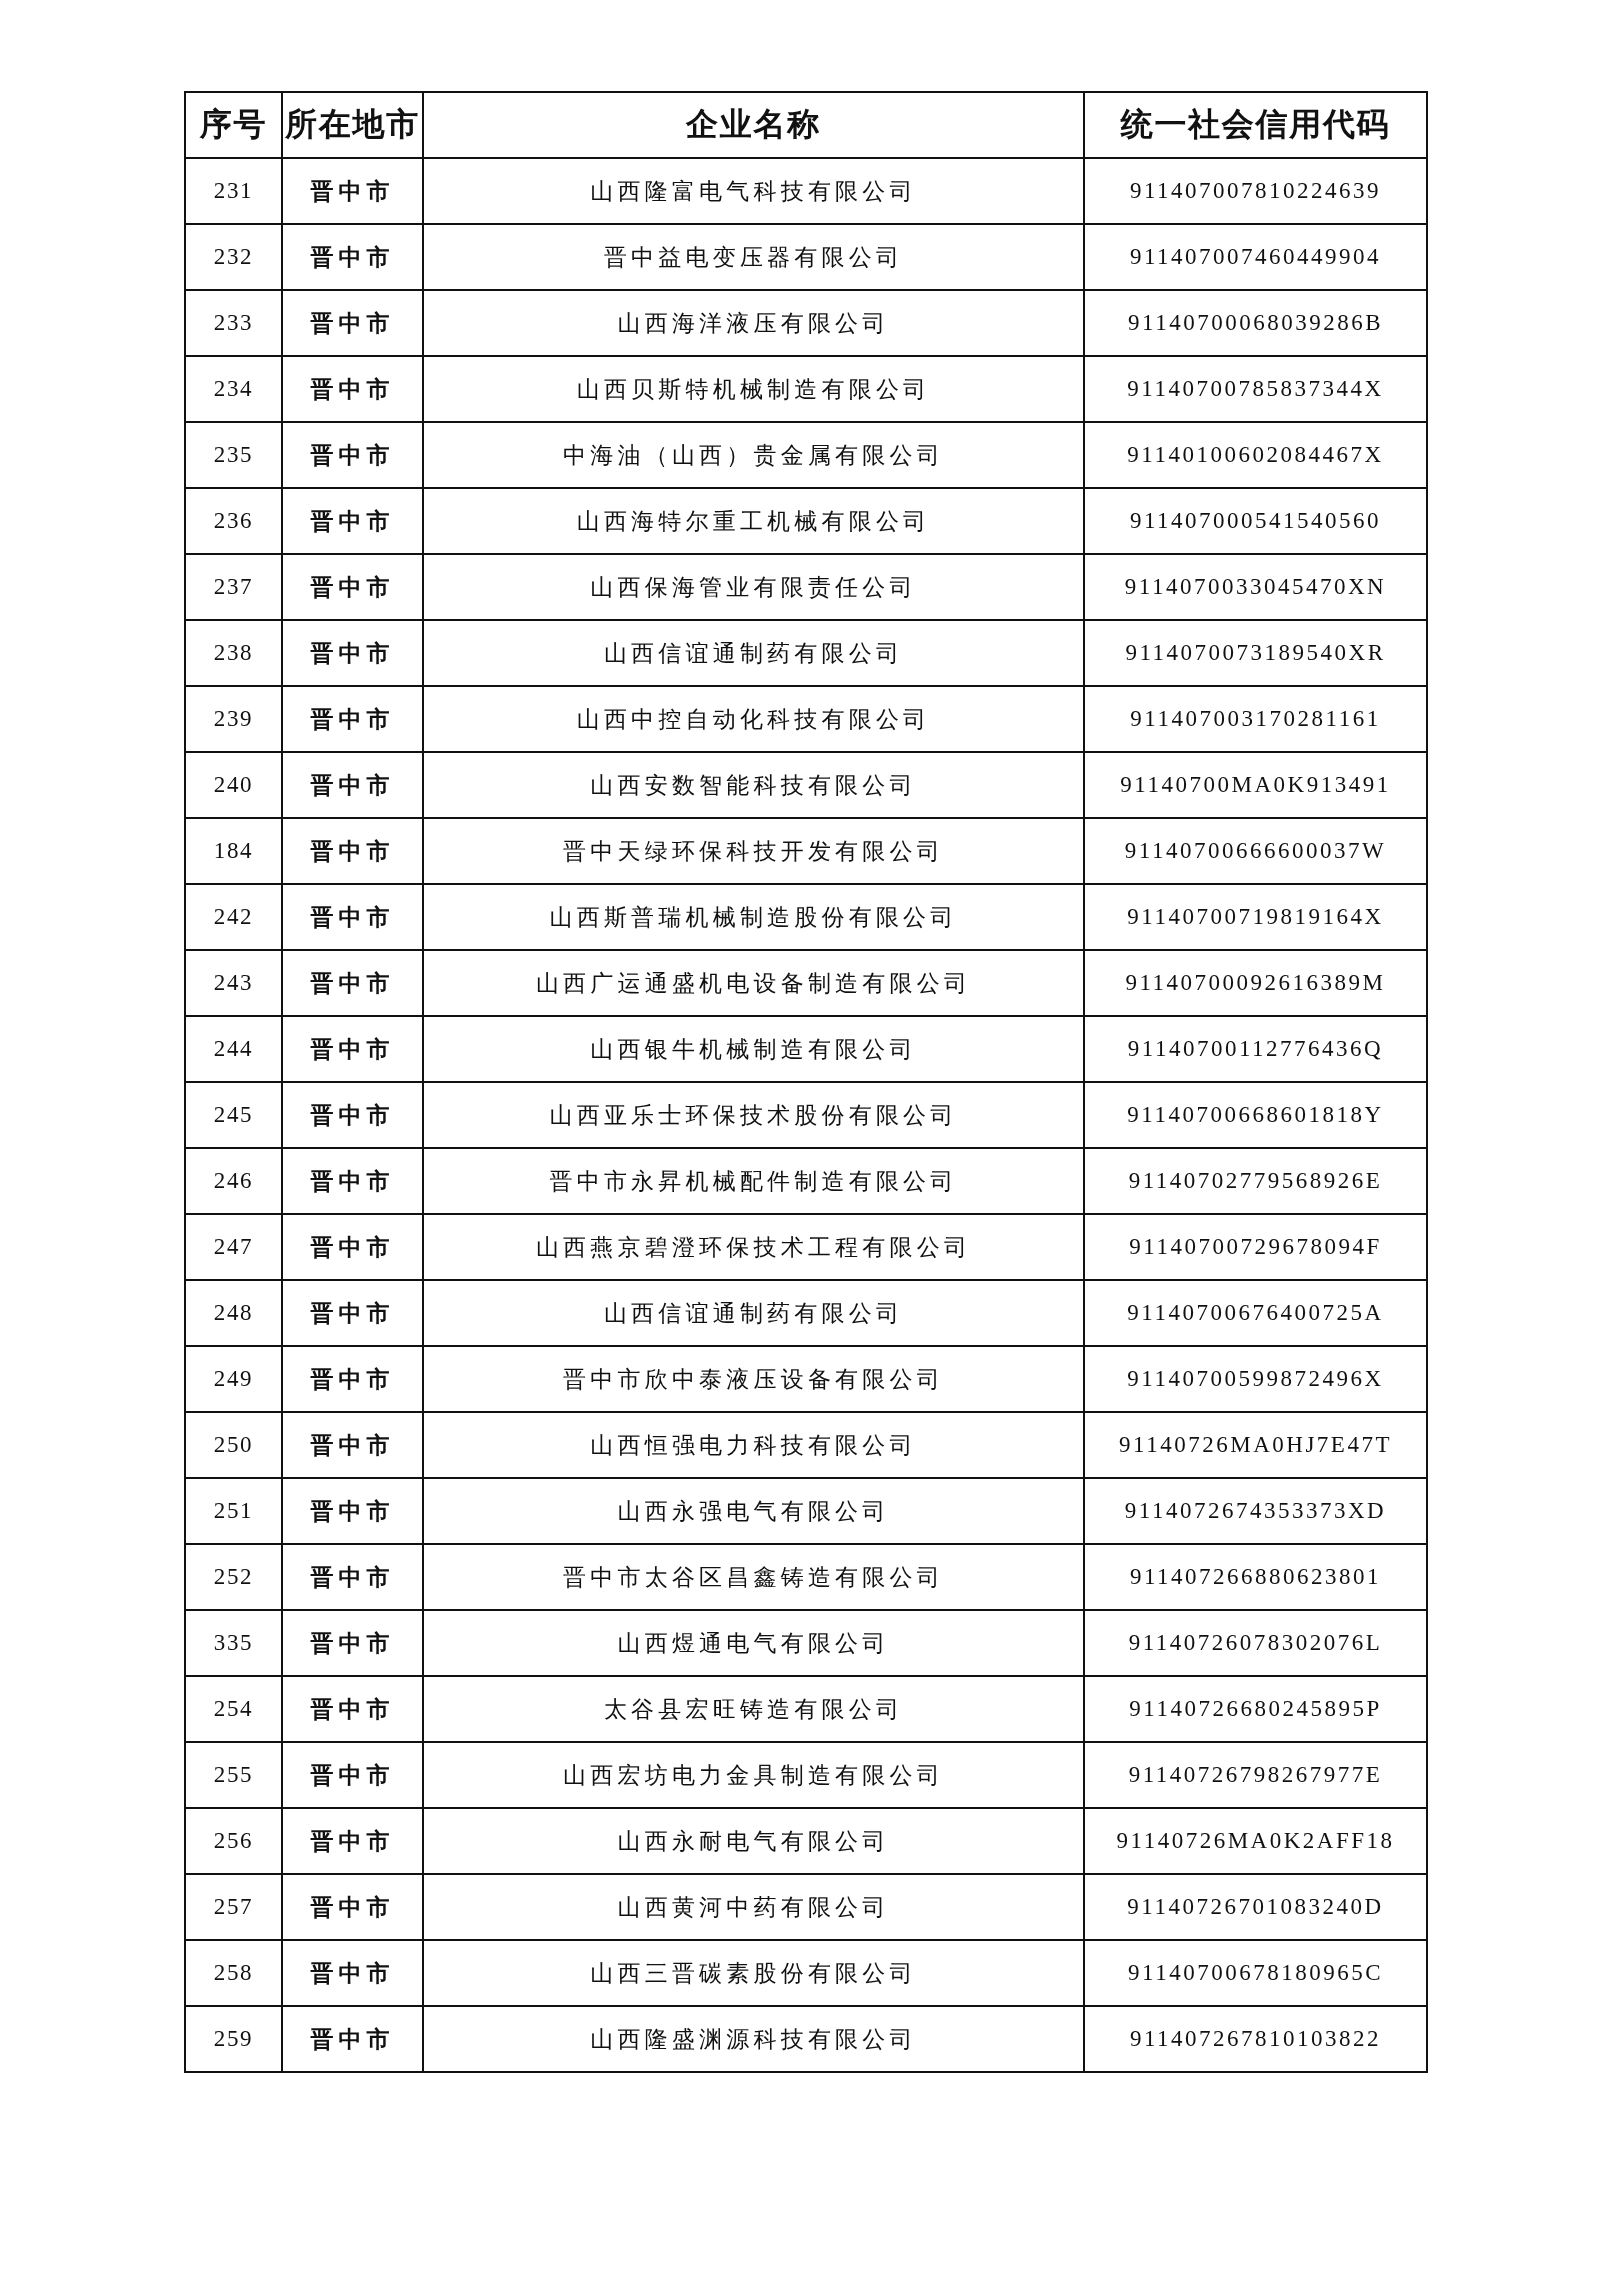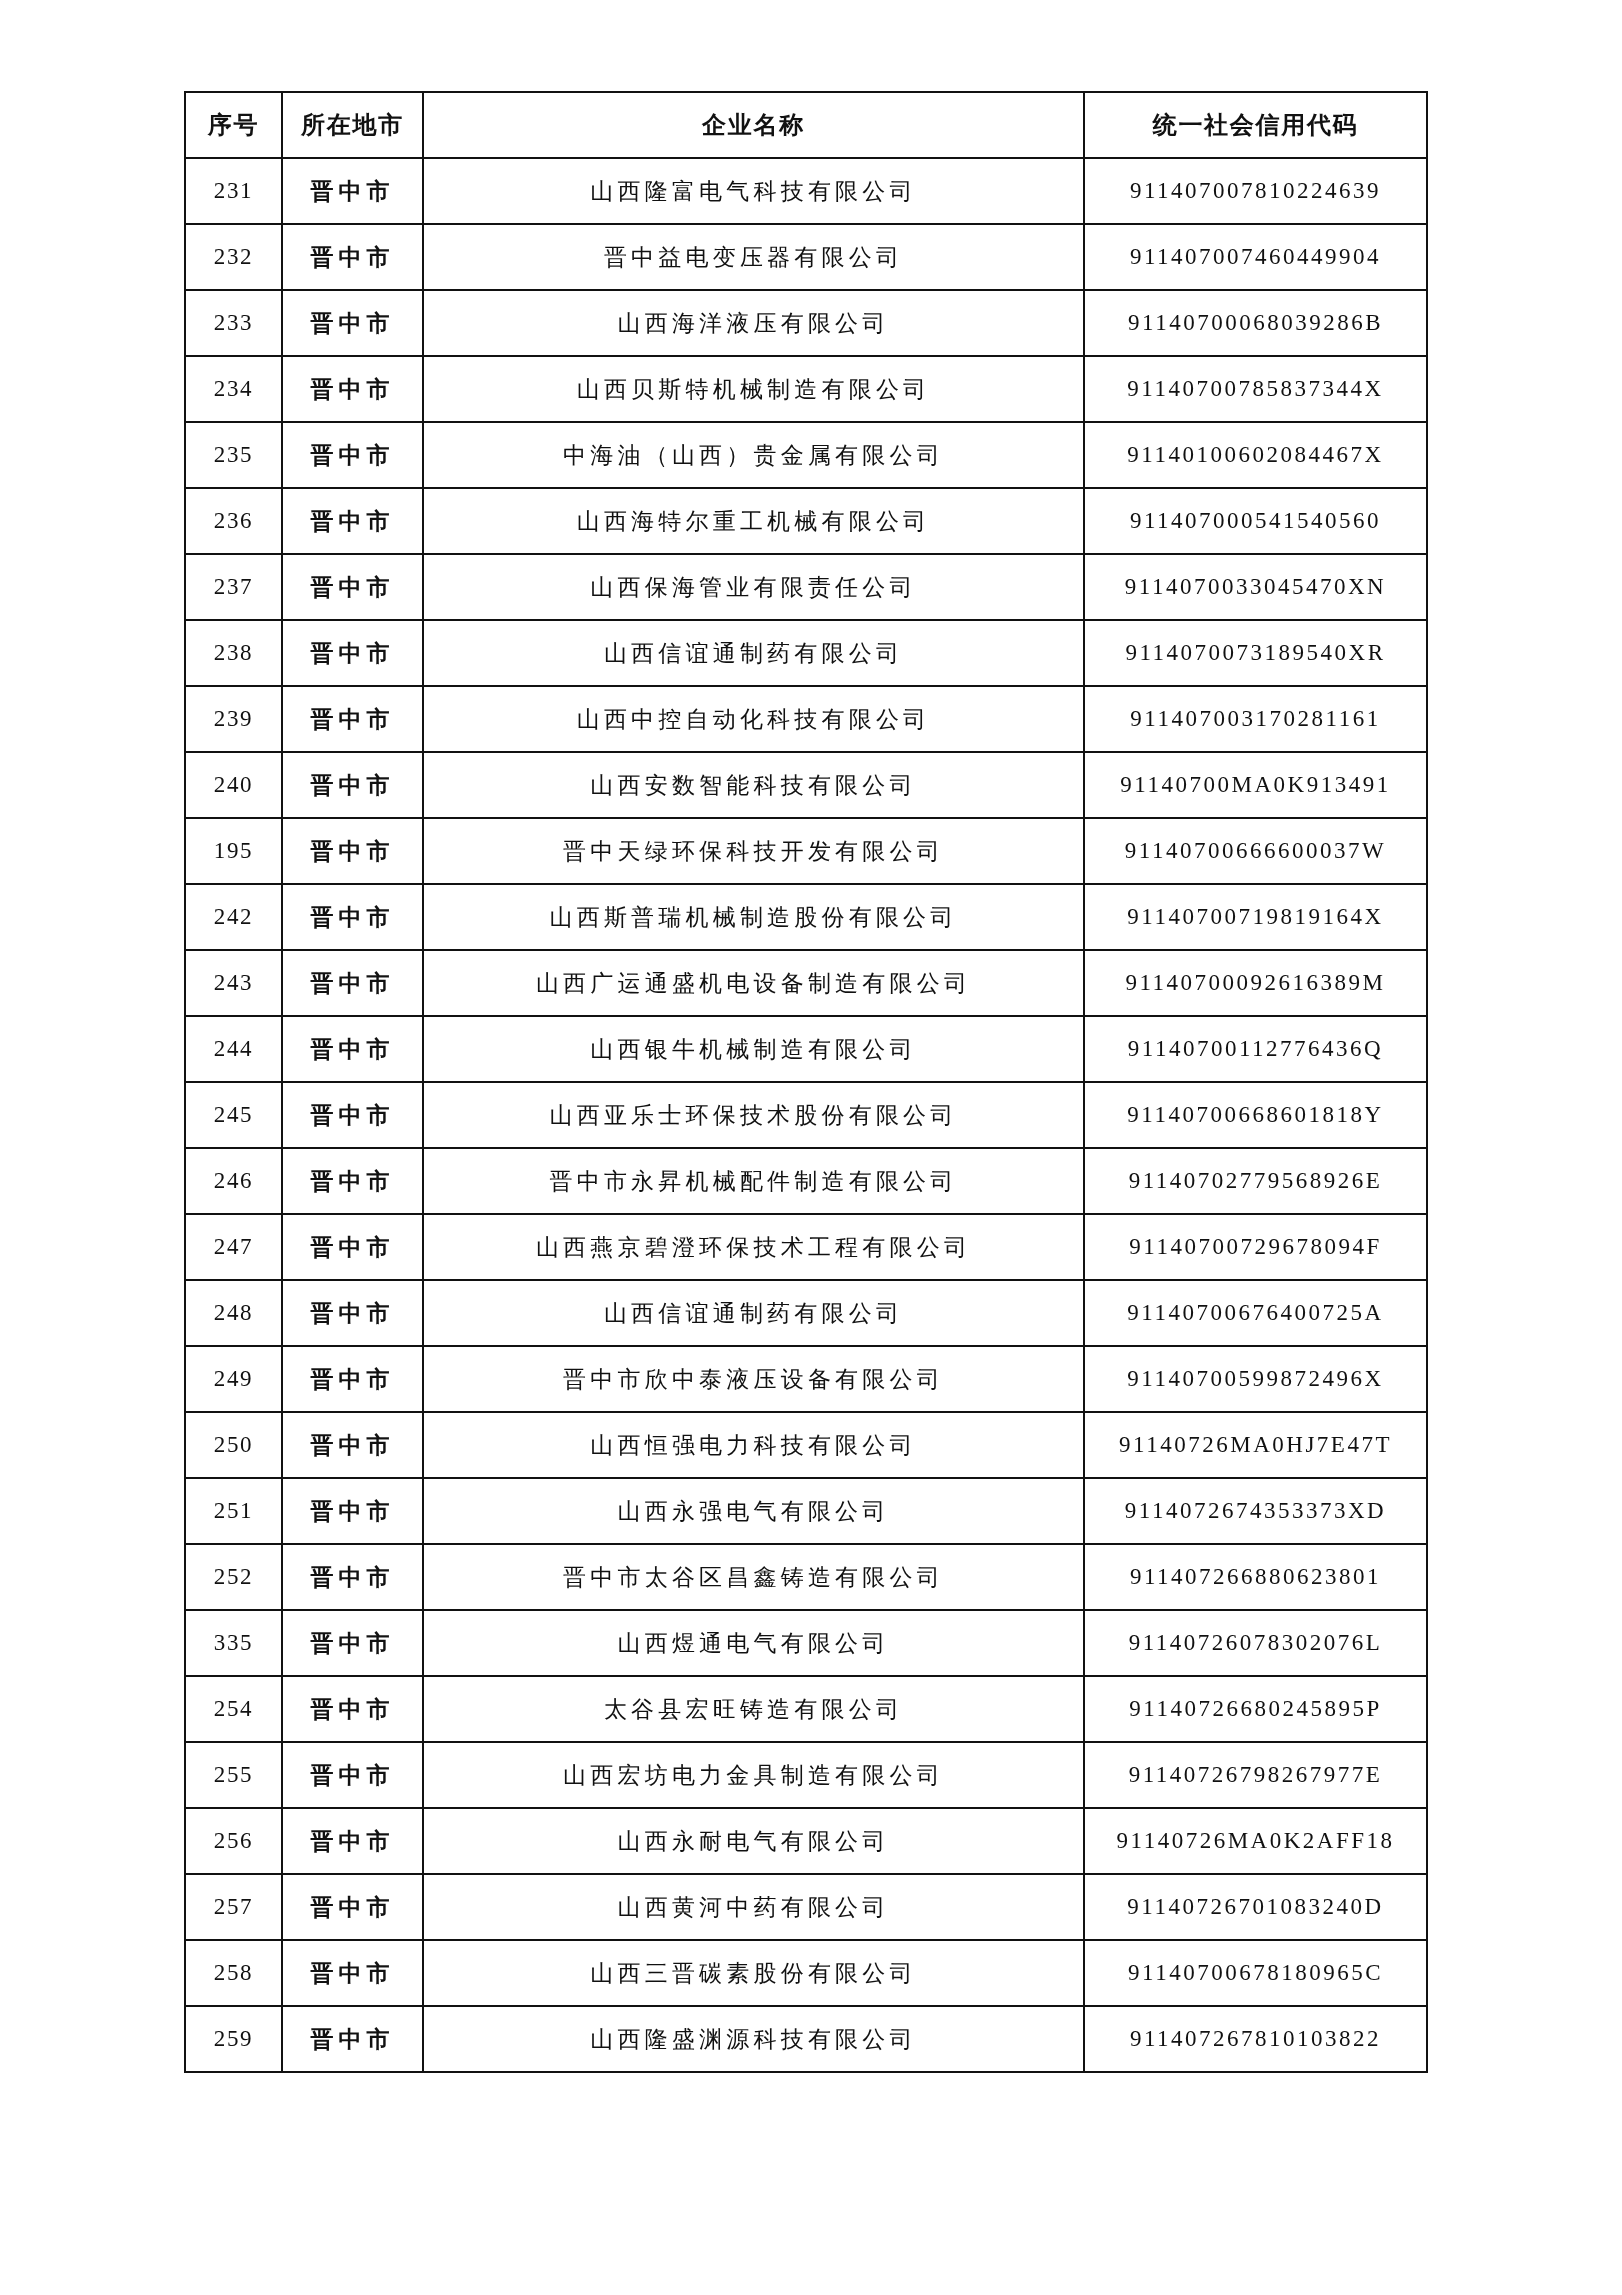--- a/index.html
+++ b/index.html
@@ -4,21 +4,21 @@
 <style>
   html, body { margin:0; padding:0; background:#ffffff; }
   body { width:1622px; height:2295px; position:relative; font-family:"DejaVu Serif","Liberation Serif",serif; color:#111; }
   .page { position:absolute; left:0; top:0; width:1622px; height:2295px; background:#fff; }
   table.list { position:absolute; left:184px; top:91px; width:1242px; border-collapse:collapse; table-layout:fixed; }
   table.list col.c1 { width:97px; }
   table.list col.c2 { width:141px; }
   table.list col.c3 { width:661px; }
   table.list col.c4 { width:343px; }
   table.list th, table.list td { border:2.5px solid #111; text-align:center; vertical-align:middle; padding:0; }
-  table.list th { height:64px; font-family:"DejaVu Sans","Liberation Sans",sans-serif; font-weight:bold; font-size:24px; letter-spacing:1.7px; }
+  table.list th { height:64px; font-family:"DejaVu Sans","Liberation Sans",sans-serif; font-weight:bold; font-size:32px; letter-spacing:1.7px; }
   table.list td { height:64px; font-size:23px; }
   td.seq { font-family:Liberation Serif, serif; font-size:24.5px; letter-spacing:1.7px; }
   td.city { letter-spacing:5px;font-weight:bold; }
   td.name { letter-spacing:4.2px; }
   td.code { font-family:"Liberation Serif","DejaVu Serif",serif; font-size:24.5px; letter-spacing:2.5px; }
 </style>
 </head>
 <body>
 
 <div class="page">
@@ -92,21 +92,21 @@
           <td class="name">山西中控自动化科技有限公司</td>
           <td class="code">911407003170281161</td>
         </tr>
         <tr>
           <td class="seq">240</td>
           <td class="city">晋中市</td>
           <td class="name">山西安数智能科技有限公司</td>
           <td class="code">91140700MA0K913491</td>
         </tr>
         <tr>
-          <td class="seq">195</td>
+          <td class="seq">184</td>
           <td class="city">晋中市</td>
           <td class="name">晋中天绿环保科技开发有限公司</td>
           <td class="code">91140700666600037W</td>
         </tr>
         <tr>
           <td class="seq">242</td>
           <td class="city">晋中市</td>
           <td class="name">山西斯普瑞机械制造股份有限公司</td>
           <td class="code">91140700719819164X</td>
         </tr>

